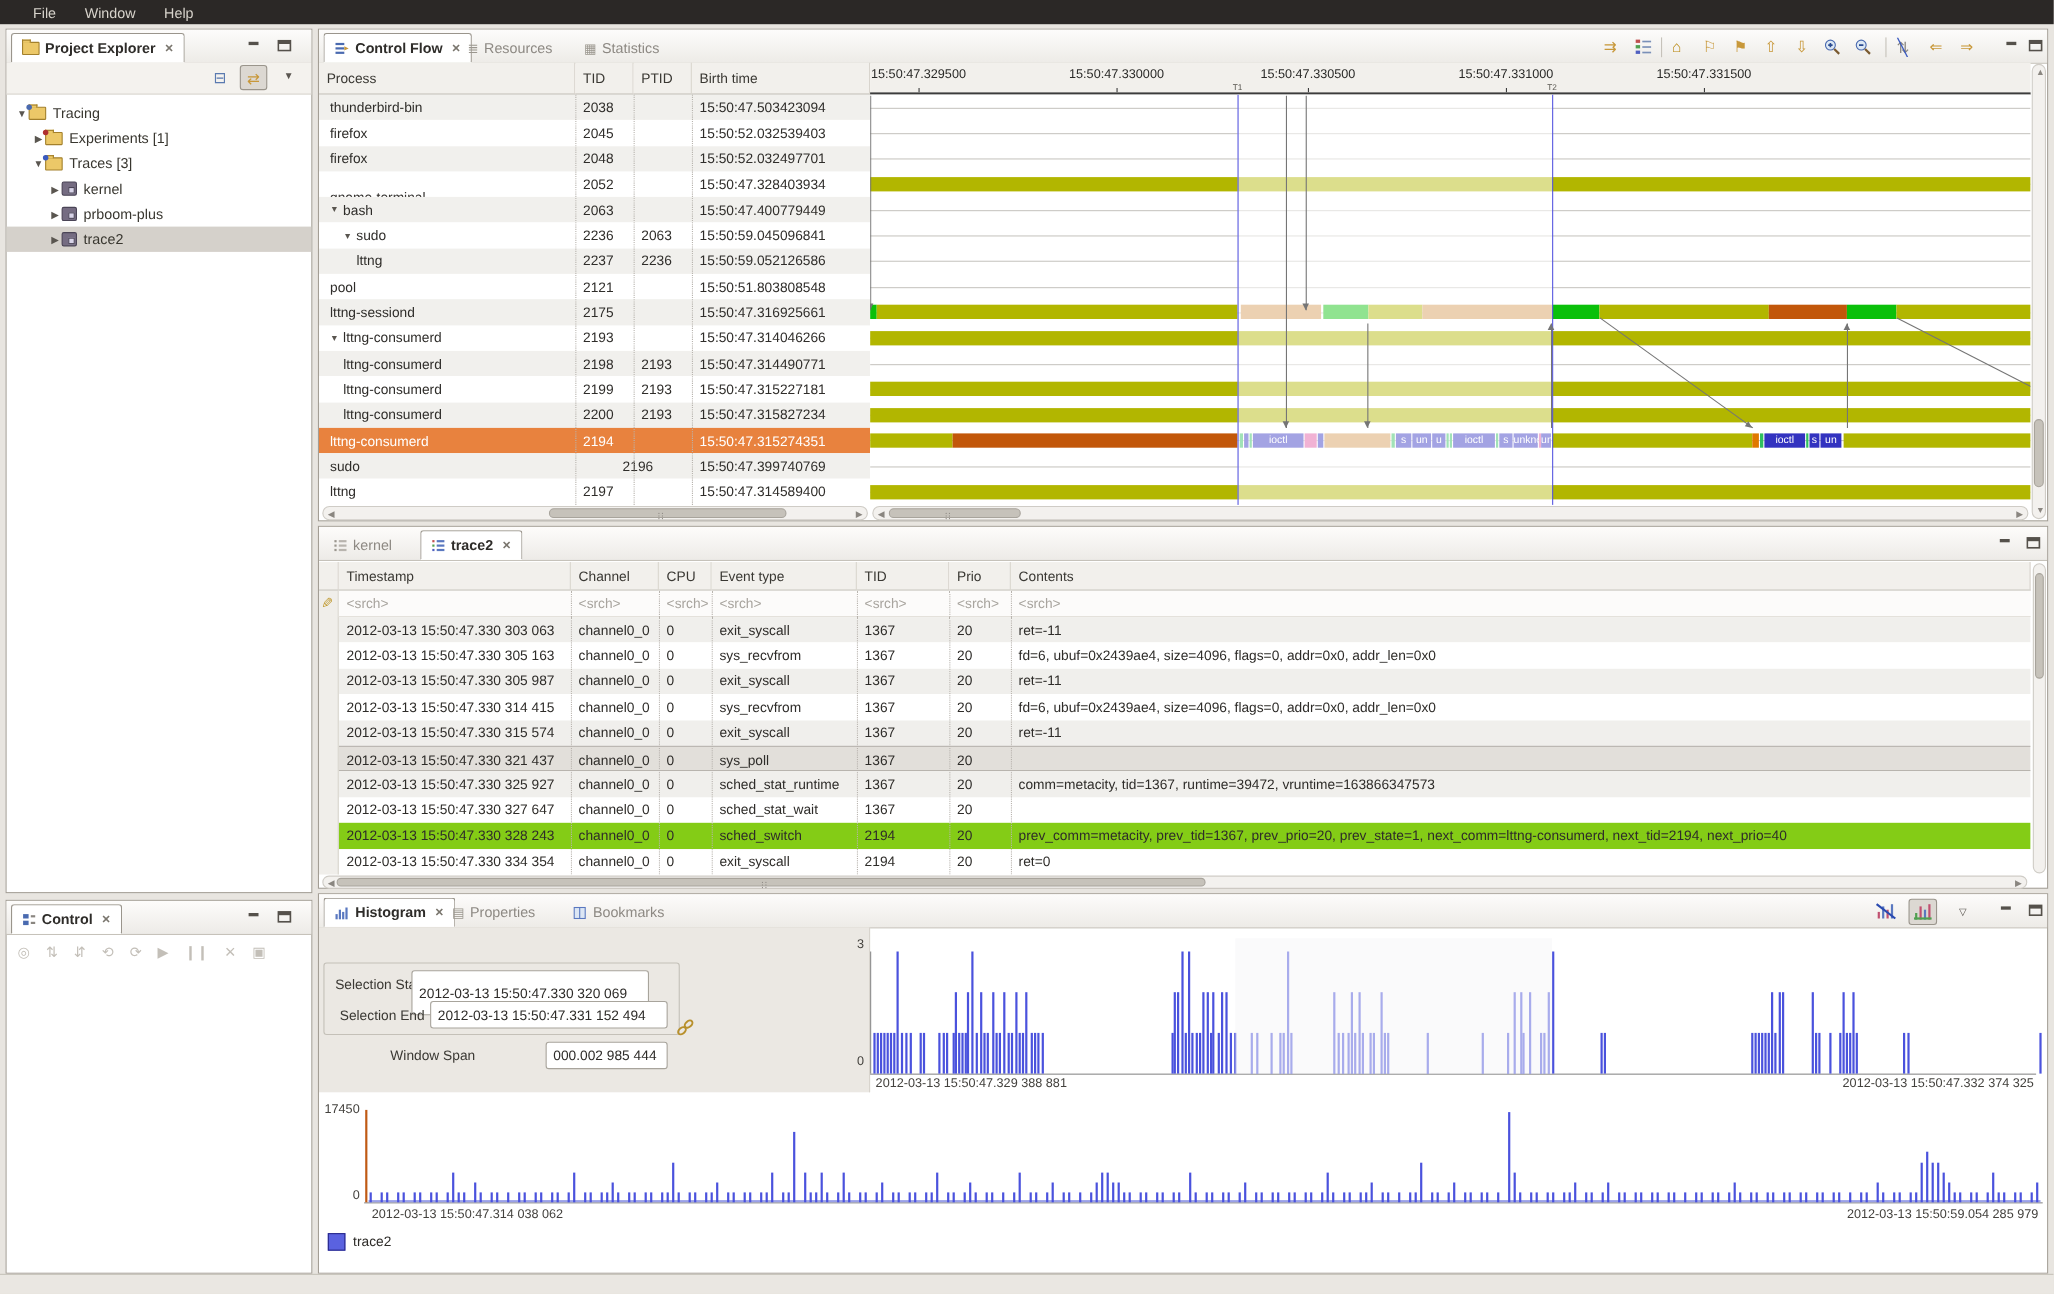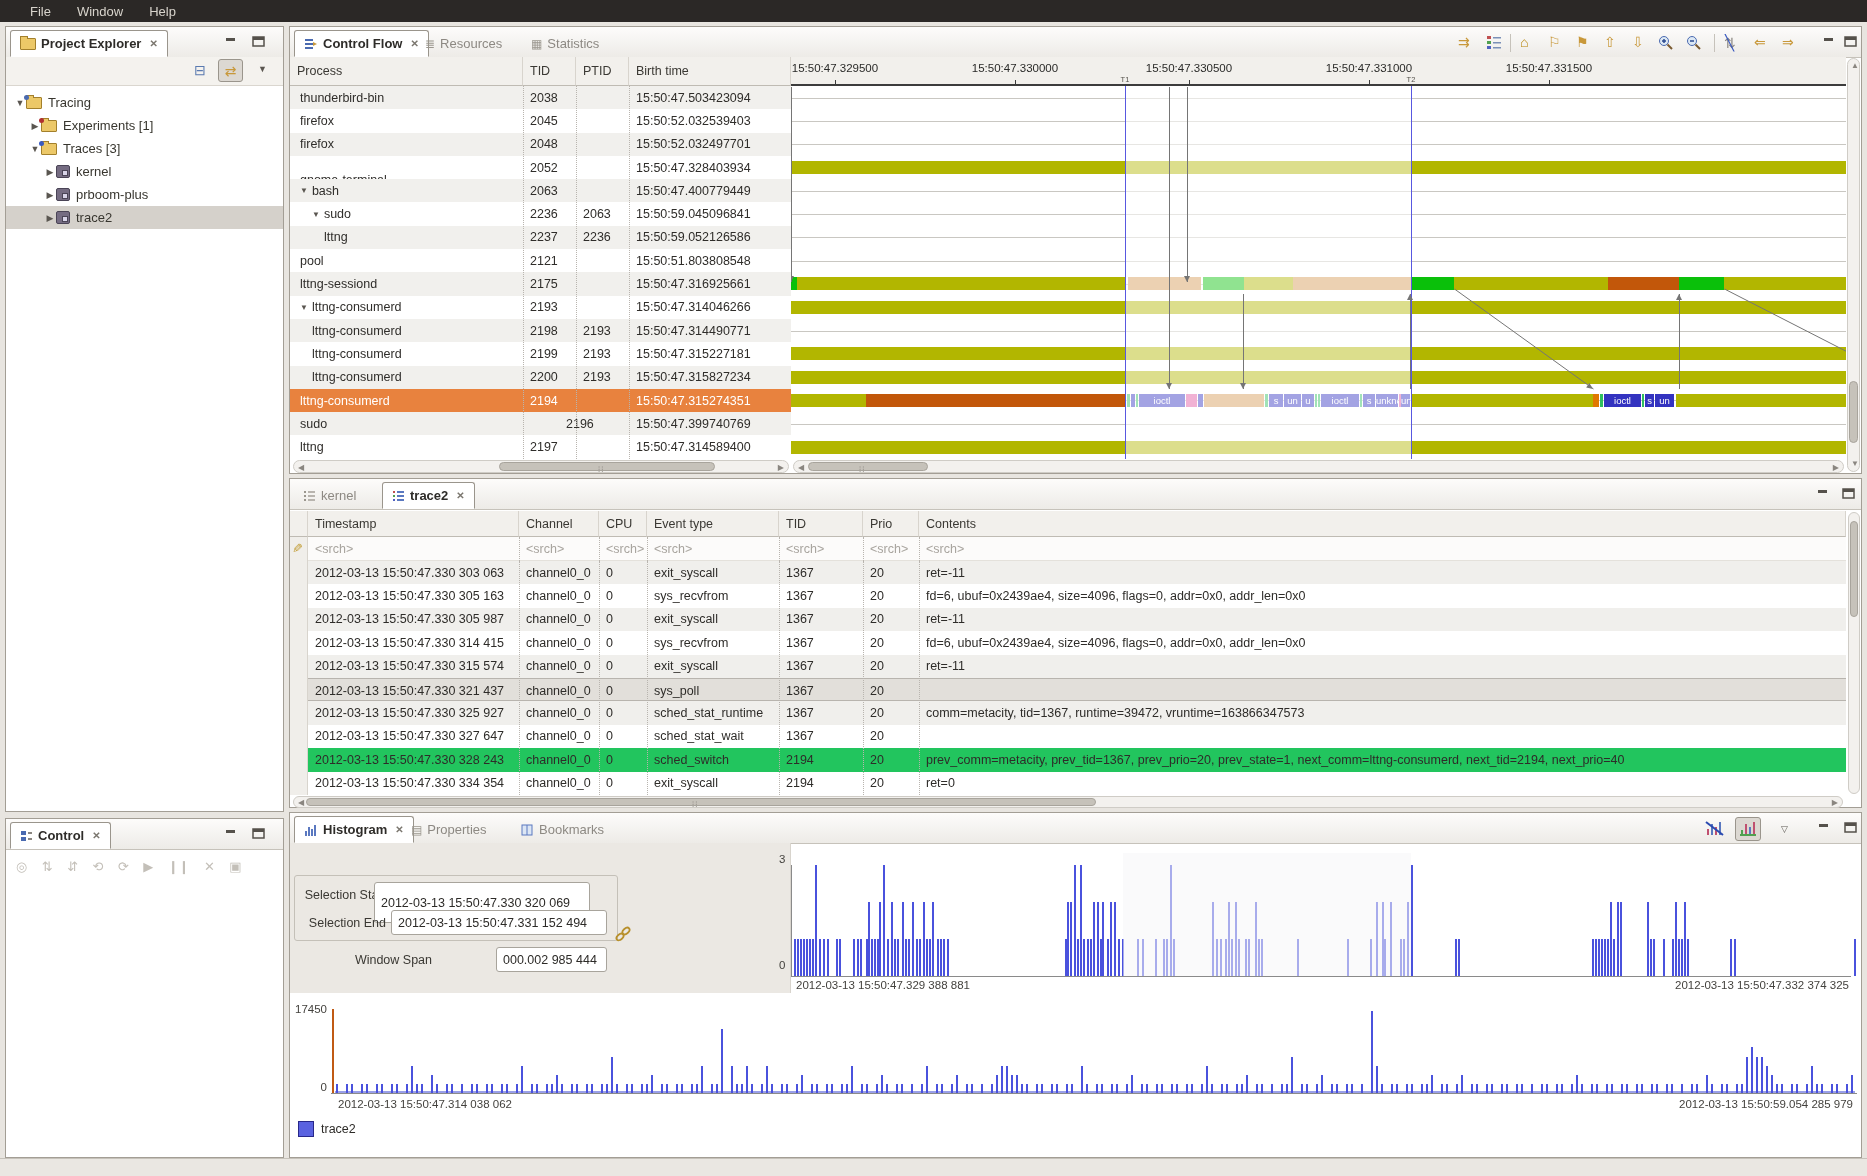--- a/index.html
+++ b/index.html
@@ -646,21 +646,21 @@
         <div class="cell" style="left: 611px; width: 927px; height: 23.4px; color: rgb(46, 44, 41);">comm=metacity, tid=1367, runtime=39472, vruntime=163866347573</div>
       </div>
       <div style="position: absolute; left: 0px; width: 1538px; height: 23.4px; top: 163.8px; background: rgb(255, 255, 255);">
         <div class="cell" style="left: 0px; width: 211px; height: 23.4px; color: rgb(46, 44, 41);">2012-03-13 15:50:47.330 327 647</div>
         <div class="cell" style="left: 211px; width: 80px; height: 23.4px; color: rgb(46, 44, 41);">channel0_0</div>
         <div class="cell" style="left: 291px; width: 48px; height: 23.4px; color: rgb(46, 44, 41);">0</div>
         <div class="cell" style="left: 339px; width: 132px; height: 23.4px; color: rgb(46, 44, 41);">sched_stat_wait</div>
         <div class="cell" style="left: 471px; width: 84px; height: 23.4px; color: rgb(46, 44, 41);">1367</div>
         <div class="cell" style="left: 555px; width: 56px; height: 23.4px; color: rgb(46, 44, 41);">20</div>
       </div>
-      <div style="position: absolute; left: 0px; width: 1538px; height: 23.4px; top: 187.2px; background: #22c55e;">
+      <div style="position: absolute; left: 0px; width: 1538px; height: 23.4px; top: 187.2px; background: #84cc16;">
         <div class="cell" style="left: 0px; width: 211px; height: 23.4px; color: rgb(46, 44, 41);">2012-03-13 15:50:47.330 328 243</div>
         <div class="cell" style="left: 211px; width: 80px; height: 23.4px; color: rgb(46, 44, 41);">channel0_0</div>
         <div class="cell" style="left: 291px; width: 48px; height: 23.4px; color: rgb(46, 44, 41);">0</div>
         <div class="cell" style="left: 339px; width: 132px; height: 23.4px; color: rgb(46, 44, 41);">sched_switch</div>
         <div class="cell" style="left: 471px; width: 84px; height: 23.4px; color: rgb(46, 44, 41);">2194</div>
         <div class="cell" style="left: 555px; width: 56px; height: 23.4px; color: rgb(46, 44, 41);">20</div>
         <div class="cell" style="left: 611px; width: 927px; height: 23.4px; color: rgb(46, 44, 41);">prev_comm=metacity, prev_tid=1367, prev_prio=20, prev_state=1, next_comm=lttng-consumerd, next_tid=2194, next_prio=40</div>
       </div>
       <div style="position: absolute; left: 0px; width: 1538px; height: 23.4px; top: 210.6px; background: rgb(255, 255, 255);">
         <div class="cell" style="left: 0px; width: 211px; height: 23.4px; color: rgb(46, 44, 41);">2012-03-13 15:50:47.330 334 354</div>

